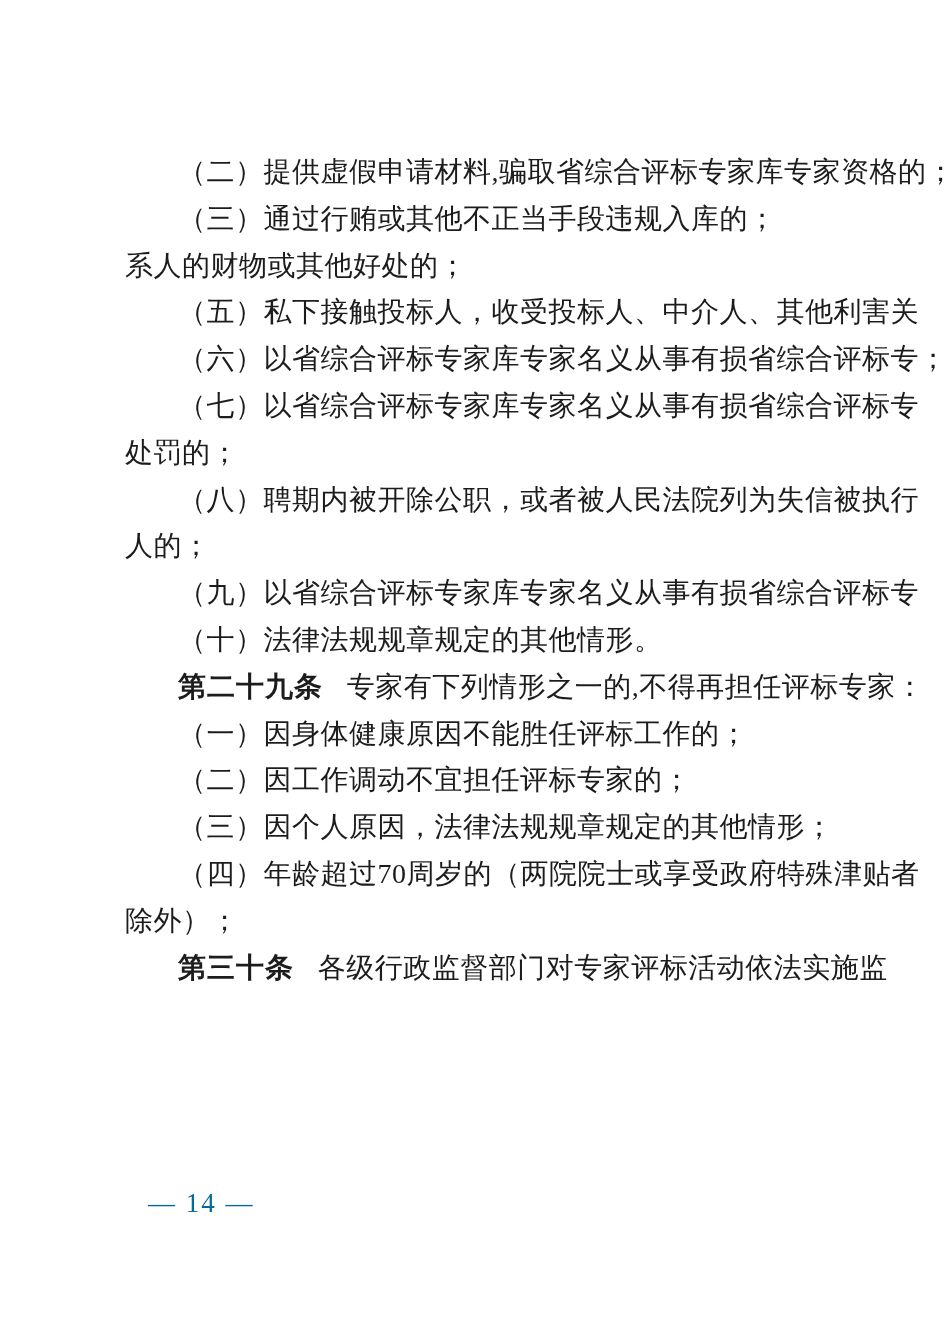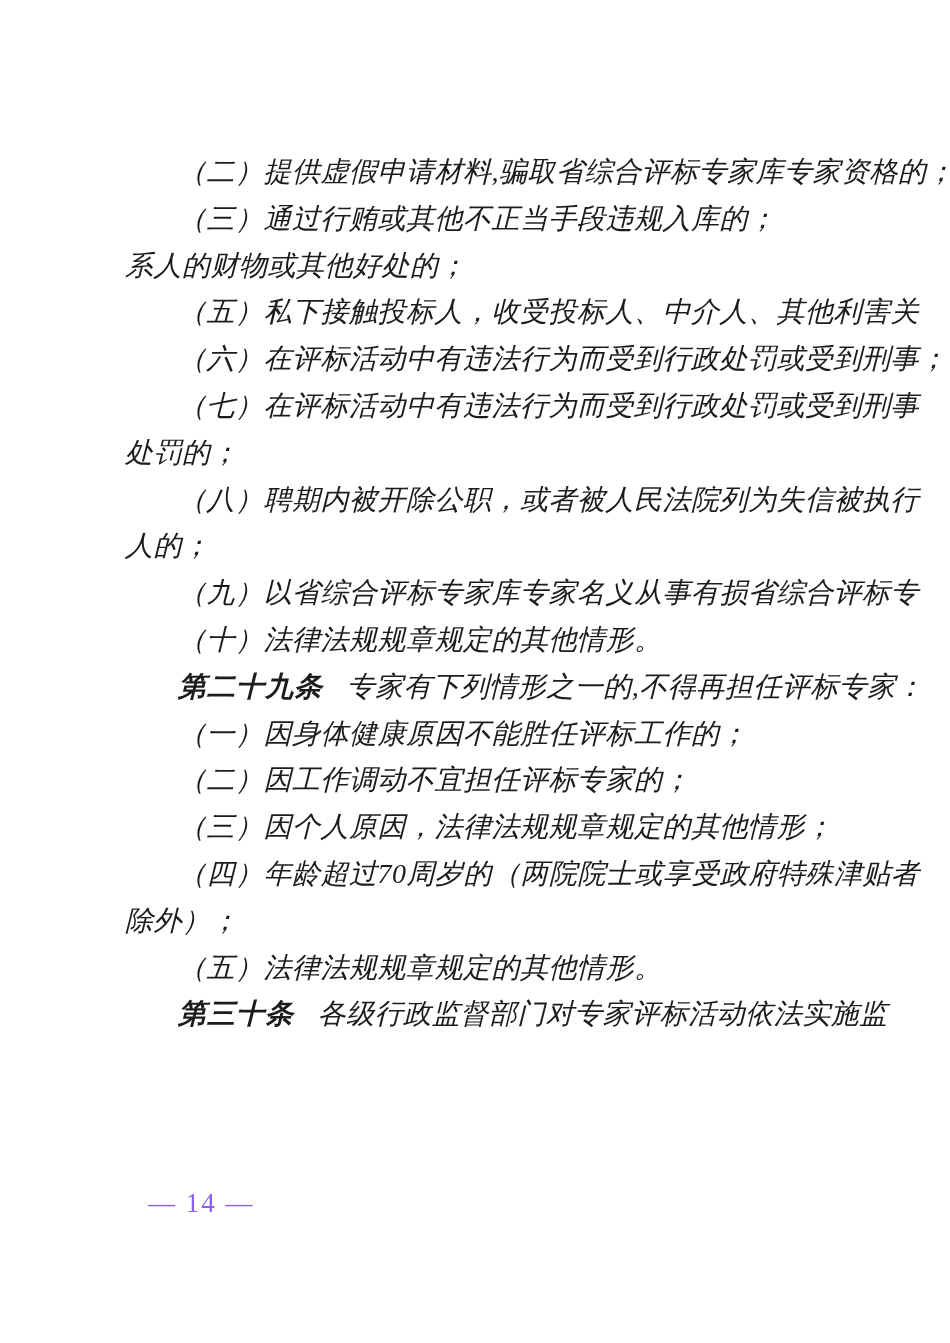--- a/index.html
+++ b/index.html
@@ -21,64 +21,62 @@
     left: 125px;
     top: 149px;
     width: 706px;
   }
   .line {
     height: 46.8px;
     line-height: 46.8px;
     font-size: 28px;
     white-space: nowrap;
     letter-spacing: 0.5px;
-    font-style: italic;
   }
   .line.indent {
     padding-left: 53px;
   }
   .term {
     font-weight: bold;
     font-family: "Liberation Sans", "DejaVu Sans", sans-serif;
     margin-right: 0.85em;
     letter-spacing: 1px;
   }
   .footer {
     position: absolute;
     left: 148px;
     top: 1186px;
     font-size: 27px;
     line-height: 34px;
     letter-spacing: 2px;
-    color: #8b5cf6;
+    color: #0369a1;
   }
 </style>
 </head>
 <body>
 
 <div class="page">
   <div class="textblock">
     <div class="line indent">（二）提供虚假申请材料,骗取省综合评标专家库专家资格的；</div>
     <div class="line indent">（三）通过行贿或其他不正当手段违规入库的；</div>
     <div class="line">系人的财物或其他好处的；</div>
     <div class="line indent">（五）私下接触投标人，收受投标人、中介人、其他利害关</div>
-    <div class="line indent">（六）在评标活动中有违法行为而受到行政处罚或受到刑事；</div>
-    <div class="line indent">（七）在评标活动中有违法行为而受到行政处罚或受到刑事</div>
+    <div class="line indent">（六）以省综合评标专家库专家名义从事有损省综合评标专；</div>
+    <div class="line indent">（七）以省综合评标专家库专家名义从事有损省综合评标专</div>
     <div class="line">处罚的；</div>
     <div class="line indent">（八）聘期内被开除公职，或者被人民法院列为失信被执行</div>
     <div class="line">人的；</div>
     <div class="line indent">（九）以省综合评标专家库专家名义从事有损省综合评标专</div>
     <div class="line indent">（十）法律法规规章规定的其他情形。</div>
     <div class="line indent">
       <span class="term">第二十九条</span><span>专家有下列情形之一的,不得再担任评标专家：</span>
     </div>
     <div class="line indent">（一）因身体健康原因不能胜任评标工作的；</div>
     <div class="line indent">（二）因工作调动不宜担任评标专家的；</div>
     <div class="line indent">（三）因个人原因，法律法规规章规定的其他情形；</div>
     <div class="line indent">（四）年龄超过70周岁的（两院院士或享受政府特殊津贴者</div>
     <div class="line">除外）；</div>
-    <div class="line indent">（五）法律法规规章规定的其他情形。</div>
     <div class="line indent">
       <span class="term">第三十条</span><span>各级行政监督部门对专家评标活动依法实施监</span>
     </div>
   </div>
   <div class="footer">— 14 —</div>
 </div>
 
 </body></html>

